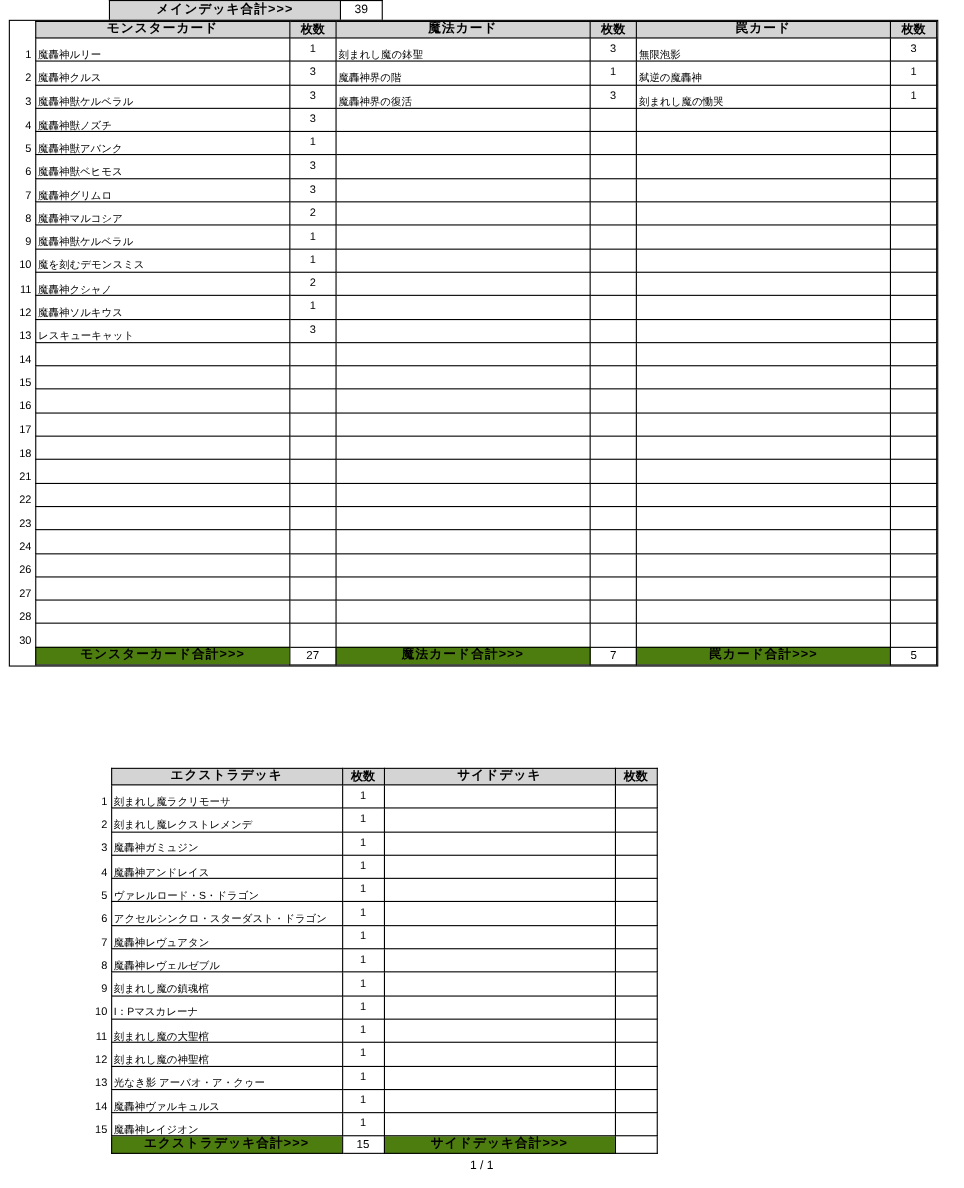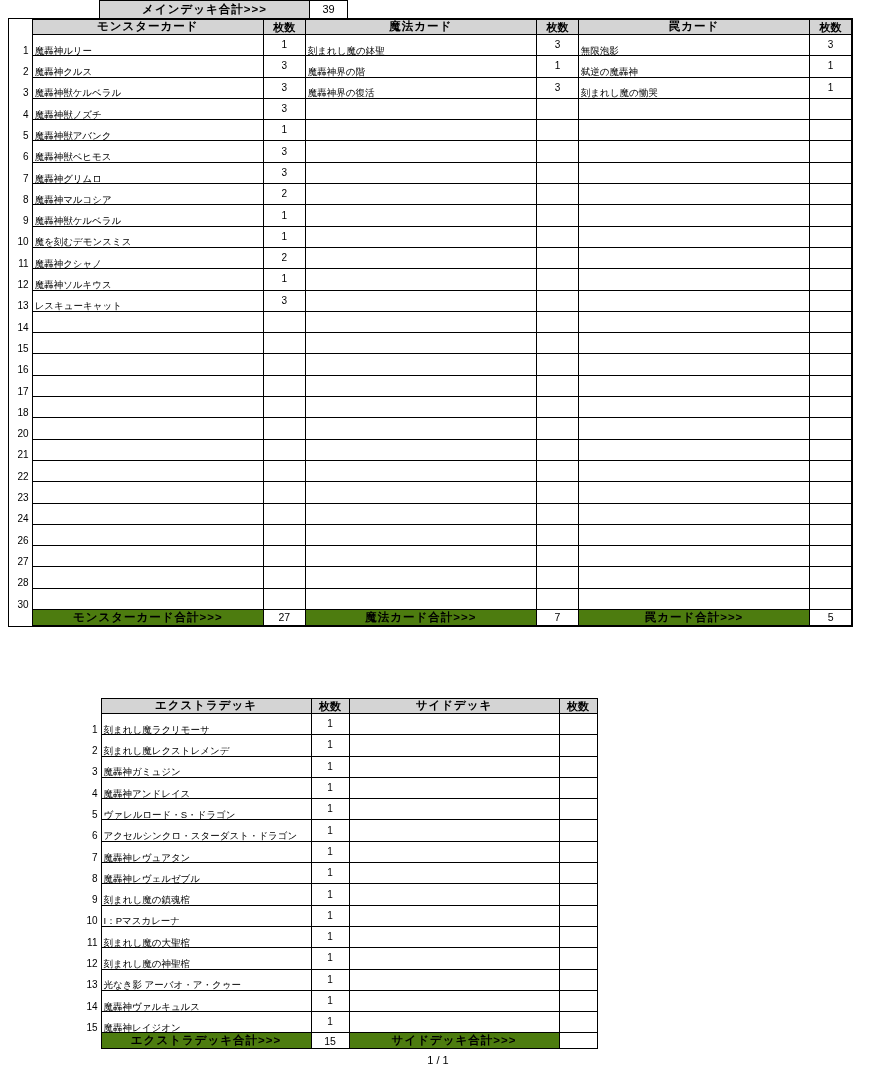--- a/index.html
+++ b/index.html
@@ -341,29 +341,20 @@
           <tr>
             <td class="rownum">18</td>
             <td class="name"></td>
             <td class="qty"></td>
             <td class="name"></td>
             <td class="qty"></td>
             <td class="name"></td>
             <td class="qty"></td>
           </tr>
           <tr>
-            <td class="rownum">20</td>
-            <td class="name"></td>
-            <td class="qty"></td>
-            <td class="name"></td>
-            <td class="qty"></td>
-            <td class="name"></td>
-            <td class="qty"></td>
-          </tr>
-          <tr>
             <td class="rownum">21</td>
             <td class="name"></td>
             <td class="qty"></td>
             <td class="name"></td>
             <td class="qty"></td>
             <td class="name"></td>
             <td class="qty"></td>
           </tr>
           <tr>
             <td class="rownum">22</td>

